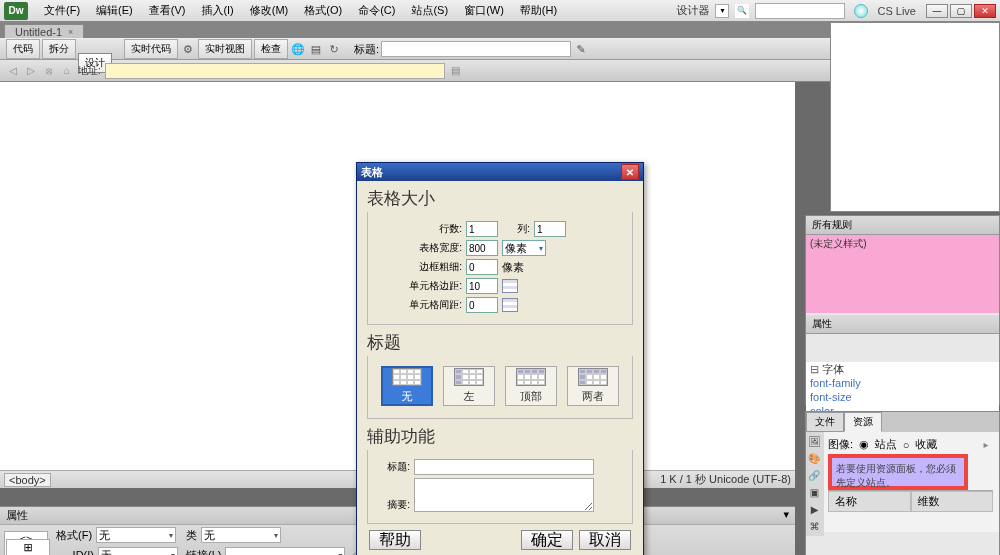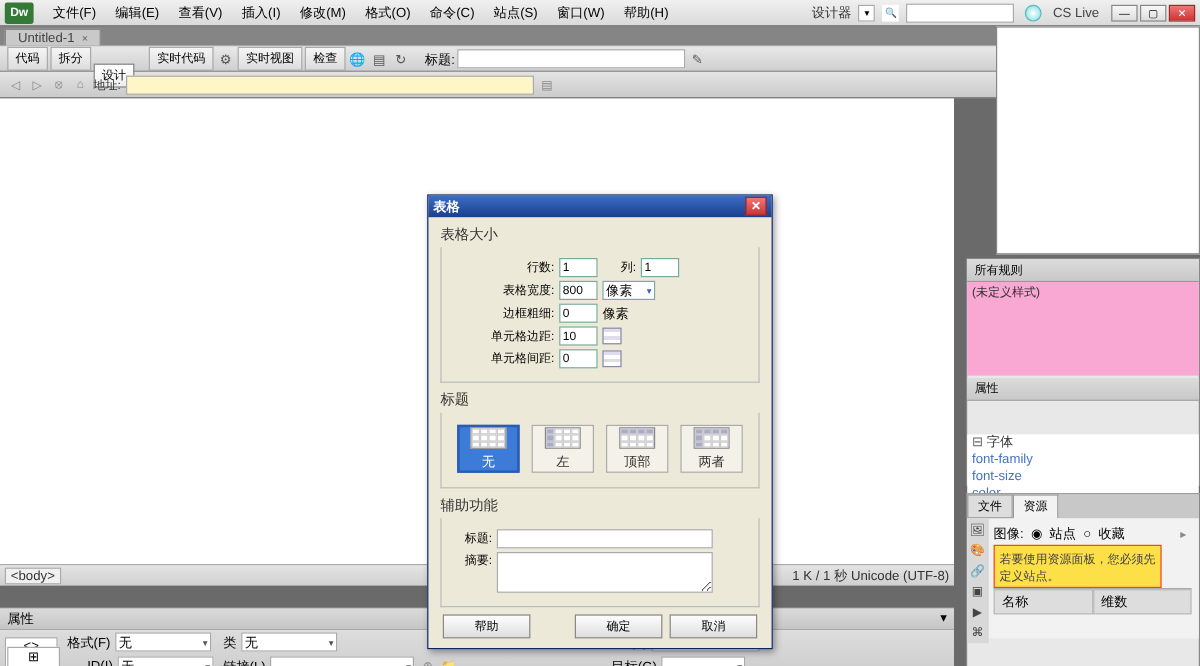--- a/index.html
+++ b/index.html
@@ -38,21 +38,21 @@
 .prop-list { font-size:10px; color:#4472c0; padding:0 4px; line-height:14px; background:#fff;margin-top:28px; }
 .prop-list .row1 { color:#333; }
 .tool-row { background:linear-gradient(#dcdcdc,#c8c8c8); border-top:1px solid #aaa; border-bottom:1px solid #888; padding:2px 4px; display:flex; gap:4px; align-items:center; }
 .tiny-btn { width:16px; height:14px; border:1px solid #aaa; background:#f0f0f0; display:inline-flex; align-items:center; justify-content:center; font-size:9px; }
 .right-panel-files { position:absolute; top:411px; right:0; width:195px; height:145px; background:#e8e8e8; border:1px solid #888; }
 .tabs { display:flex; background:#c8c8c8; }
 .ptab { padding:2px 8px; border:1px solid #999; background:#ddd; font-size:10px; }
 .ptab.active { background:#f2f2f2; border-bottom-color:#f2f2f2; }
 .files-body { background:#f2f2f2; padding:3px 6px; font-size:10px; }
 .radio-row { display:flex; align-items:center; gap:6px; margin:2px 0; }
-.note-box { background:#fde047; border:1px solid #ef4444; padding:4px; font-size:10px; color:#444; width:140px; height:36px; }
+.note-box { background:#c4b5fd; border:4px solid #ef4444; padding:4px; font-size:10px; color:#444; width:140px; height:36px; }
 .icon-col { position:absolute; left:0; top:0; width:18px; background:#d8d8d8; display:flex; flex-direction:column; gap:2px; padding:2px 1px; }
 .icon-col .ic { width:15px; height:15px; font-size:10px; color:#444; border:1px solid transparent; }
 .name-hdr { display:flex; background:#ddd; border-top:1px solid #aaa; font-size:10px; }
 .name-hdr div { padding:2px 6px; border:1px solid #bbb; flex:1; }
 .statusbar { position:absolute; bottom:67px; left:0; width:795px; height:18px; background:linear-gradient(#e4e4e4,#d0d0d0); border-top:1px solid #aaa; display:flex; align-items:center; padding:0 4px; font-size:10px; color:#333; }
 .statusbar .tag { border:1px solid #aaa; padding:0 4px; background:#f0f0f0; }
 .statusbar .spacer { flex:1; }
 .zoom-sel { width:50px; height:14px; border:1px solid #aaa; background:#fff; padding:0 2px; display:inline-flex; align-items:center; justify-content:space-between; }
 .prop-inspector { position:absolute; bottom:0; left:0; width:795px; height:49px; background:linear-gradient(#e4e4e4,#d0d0d0); border-top:1px solid #888; }
 .pi-title { background:linear-gradient(#dadada,#c6c6c6); padding:1px 6px; font-size:10px; border-bottom:1px solid #aaa; display:flex; justify-content:space-between; }
@@ -60,39 +60,39 @@
 .pi-icon-box { width:44px; height:28px; border:1px solid #aaa; background:#fff; display:flex; flex-direction:column; align-items:center; justify-content:center; font-size:9px; }
 .sel { width:80px; height:16px; border:1px solid #aaa; background:#fff; display:inline-flex; align-items:center; justify-content:space-between; padding:0 2px; }
 .sel .dd { font-size:8px; color:#555; }
 .txt { width:80px; height:16px; border:1px solid #aaa; background:#fff; }
 
 .dialog { position:absolute; left:356px; top:162px; width:288px; background:#ece9d8; border:1px solid #0a246a; box-shadow:2px 2px 6px rgba(0,0,0,0.4); }
 .dlg-title { height:18px; background:linear-gradient(#3b6ec5,#1b3e8c); color:#fff; display:flex; align-items:center; justify-content:space-between; padding:0 4px; font-size:11px; font-weight:bold; }
 .dlg-close { width:18px; height:16px; background:linear-gradient(#e77,#c33); border:1px solid #a22; color:#fff; display:flex; align-items:center; justify-content:center; font-size:10px; }
 .dlg-body { padding:6px 10px 8px; }
 .fieldset { border:1px solid #bbb; border-top:none; padding:6px 4px 8px; margin-bottom:6px; position:relative; }
-.fs-legend { font-size:12px; color:#333; margin-bottom:2px; position:relative;}
+.fs-legend { font-size:17px; color:#333; margin-bottom:2px; position:relative;}
 .frow { display:flex; align-items:center; gap:4px; margin:3px 0; justify-content:flex-start; padding-left:32px; }
 .flbl { width:58px; text-align:right; font-size:10px; }
 .num-input { width:32px; height:16px; border:1px solid #7a9; background:#fff; padding:0 2px; font-size:10px; display:inline-flex; align-items:center; }
 .unit-sel { width:44px; height:16px; border:1px solid #7aa; background:#fff; display:inline-flex; align-items:center; justify-content:space-between; padding:0 2px; font-size:10px; }
 .tiny-grid { width:16px; height:14px; border:1px solid #88a; background:repeating-linear-gradient(#dde,#dde 3px,#fff 3px,#fff 6px); }
 .header-opts { display:flex; gap:10px; justify-content:center; padding:4px 0; }
 .hdr-opt { width:52px; height:40px; border:1px solid #aaa; background:#f4f2e8; display:flex; flex-direction:column; align-items:center; justify-content:center; gap:3px; font-size:10px; color:#333; }
 .hdr-opt.sel { background:#3d7bd9; border:2px solid #2a5cb0; color:#fff; }
 .mini-table { width:30px; height:18px; background:#fff; border:1px solid #888; display:grid; grid-template-columns:repeat(4,1fr); grid-template-rows:repeat(3,1fr); }
 .mini-table div { border:0.5px solid #ccc; }
 .mt-left div:nth-child(4n+1){ background:#aac; }
 .mt-top div:nth-child(-n+4){ background:#aac; }
 .mt-both div:nth-child(-n+4), .mt-both div:nth-child(4n+1){ background:#aac; }
 .summary-input { width:180px; height:16px; border:1px solid #aaa; background:#fff; }
 .summary-text { width:180px; height:34px; border:1px solid #aaa; background:#fff; }
 .dlg-btns { display:flex; justify-content:space-between; padding:0 2px; }
 .dlg-btns .right { display:flex; gap:6px; }
-.dlg-btn { width:73px; height:20px; border:1px solid #888; background:linear-gradient(#fefefe,#ddd); font-size:10px; display:inline-flex; align-items:center; justify-content:center; }
+.dlg-btn { width:52px; height:20px; border:1px solid #888; background:linear-gradient(#fefefe,#ddd); font-size:16px; display:inline-flex; align-items:center; justify-content:center; }
 </style>
 </head>
 <body>
 
 <div class="menubar">
   <div class="app-logo">Dw</div>
   <div class="menu-item">文件(F)</div>
   <div class="menu-item">编辑(E)</div>
   <div class="menu-item">查看(V)</div>
   <div class="menu-item">插入(I)</div>
@@ -405,21 +405,21 @@
           <span>两者</span>
         </div>
       </div>
     </div>
     <div class="fs-legend">辅助功能</div>
     <div class="fieldset">
       <div class="frow" style="padding-left:4px">
         <span class="flbl" style="width:34px">标题:</span>
         <input class="summary-input" style="">
       </div>
-      <div class="frow" style="padding-left:4px;align-items:flex-start">
+      <div class="frow" style="padding-left:4px;align-items:flex-end">
         <span class="flbl" style="width:34px">摘要:</span>
         <textarea class="summary-text" style=""></textarea>
       </div>
     </div>
     <div class="dlg-btns">
       <div class="dlg-btn">帮助</div>
       <div class="right">
         <div class="dlg-btn">确定</div>
         <div class="dlg-btn">取消</div>
       </div>

